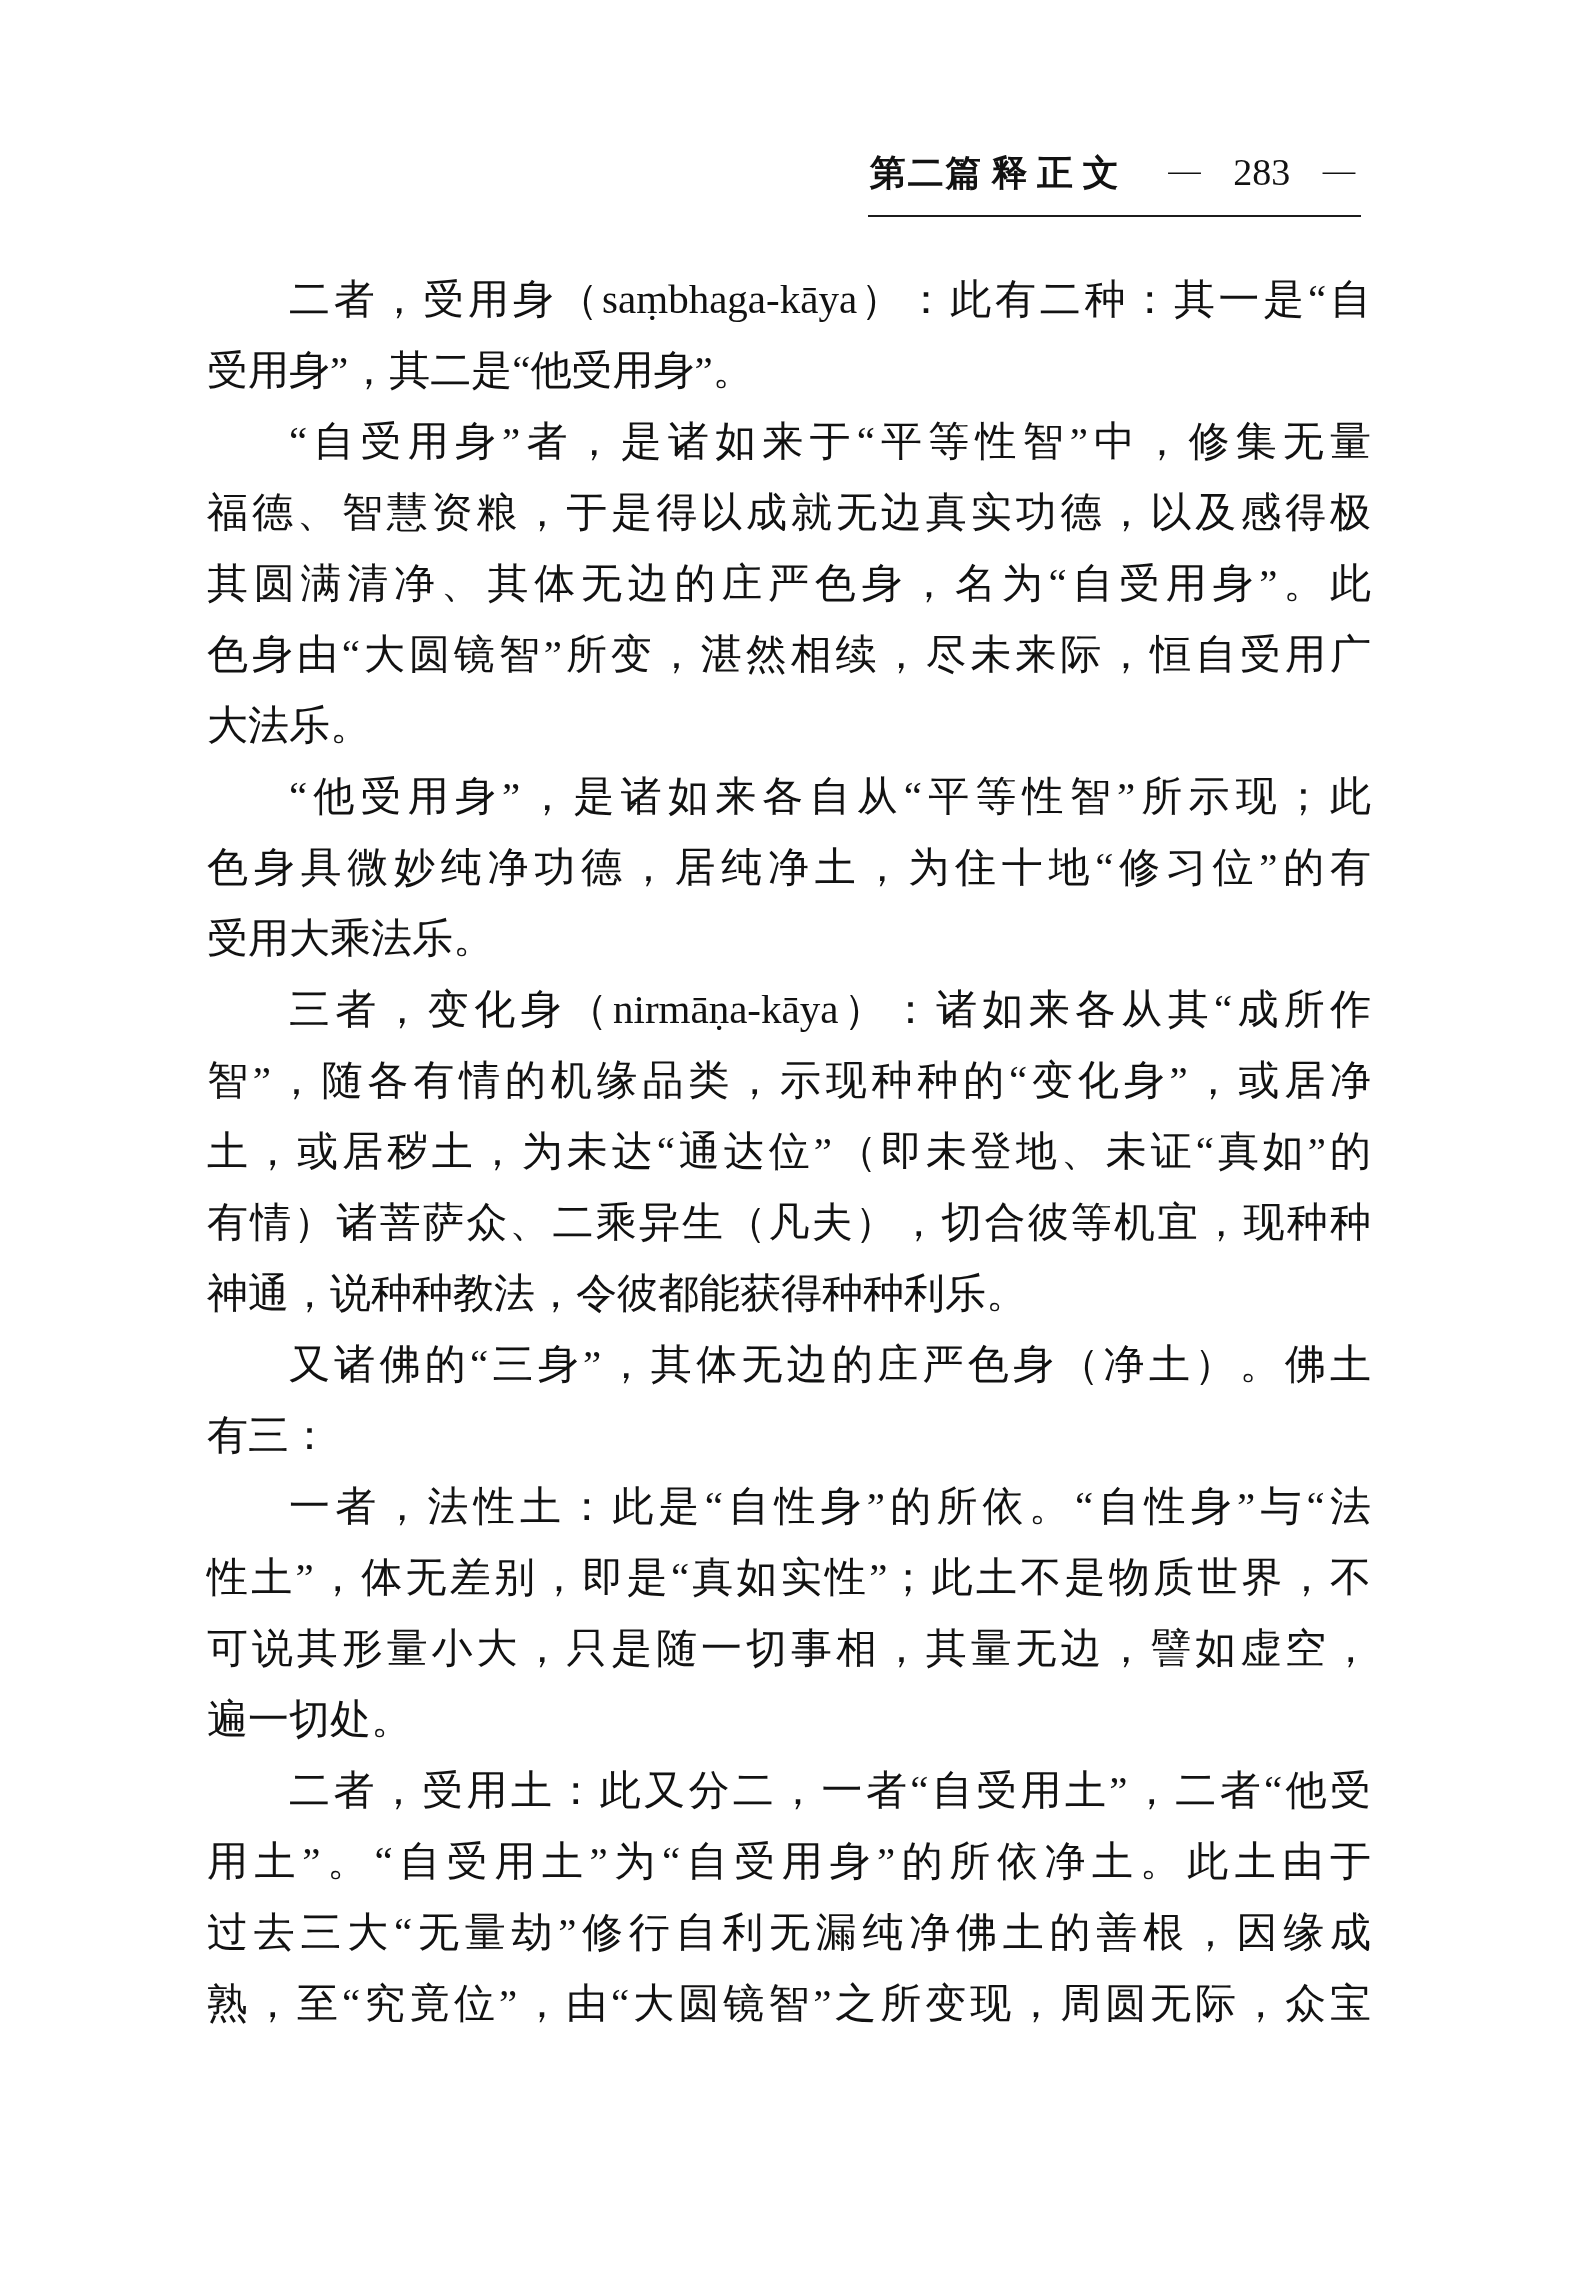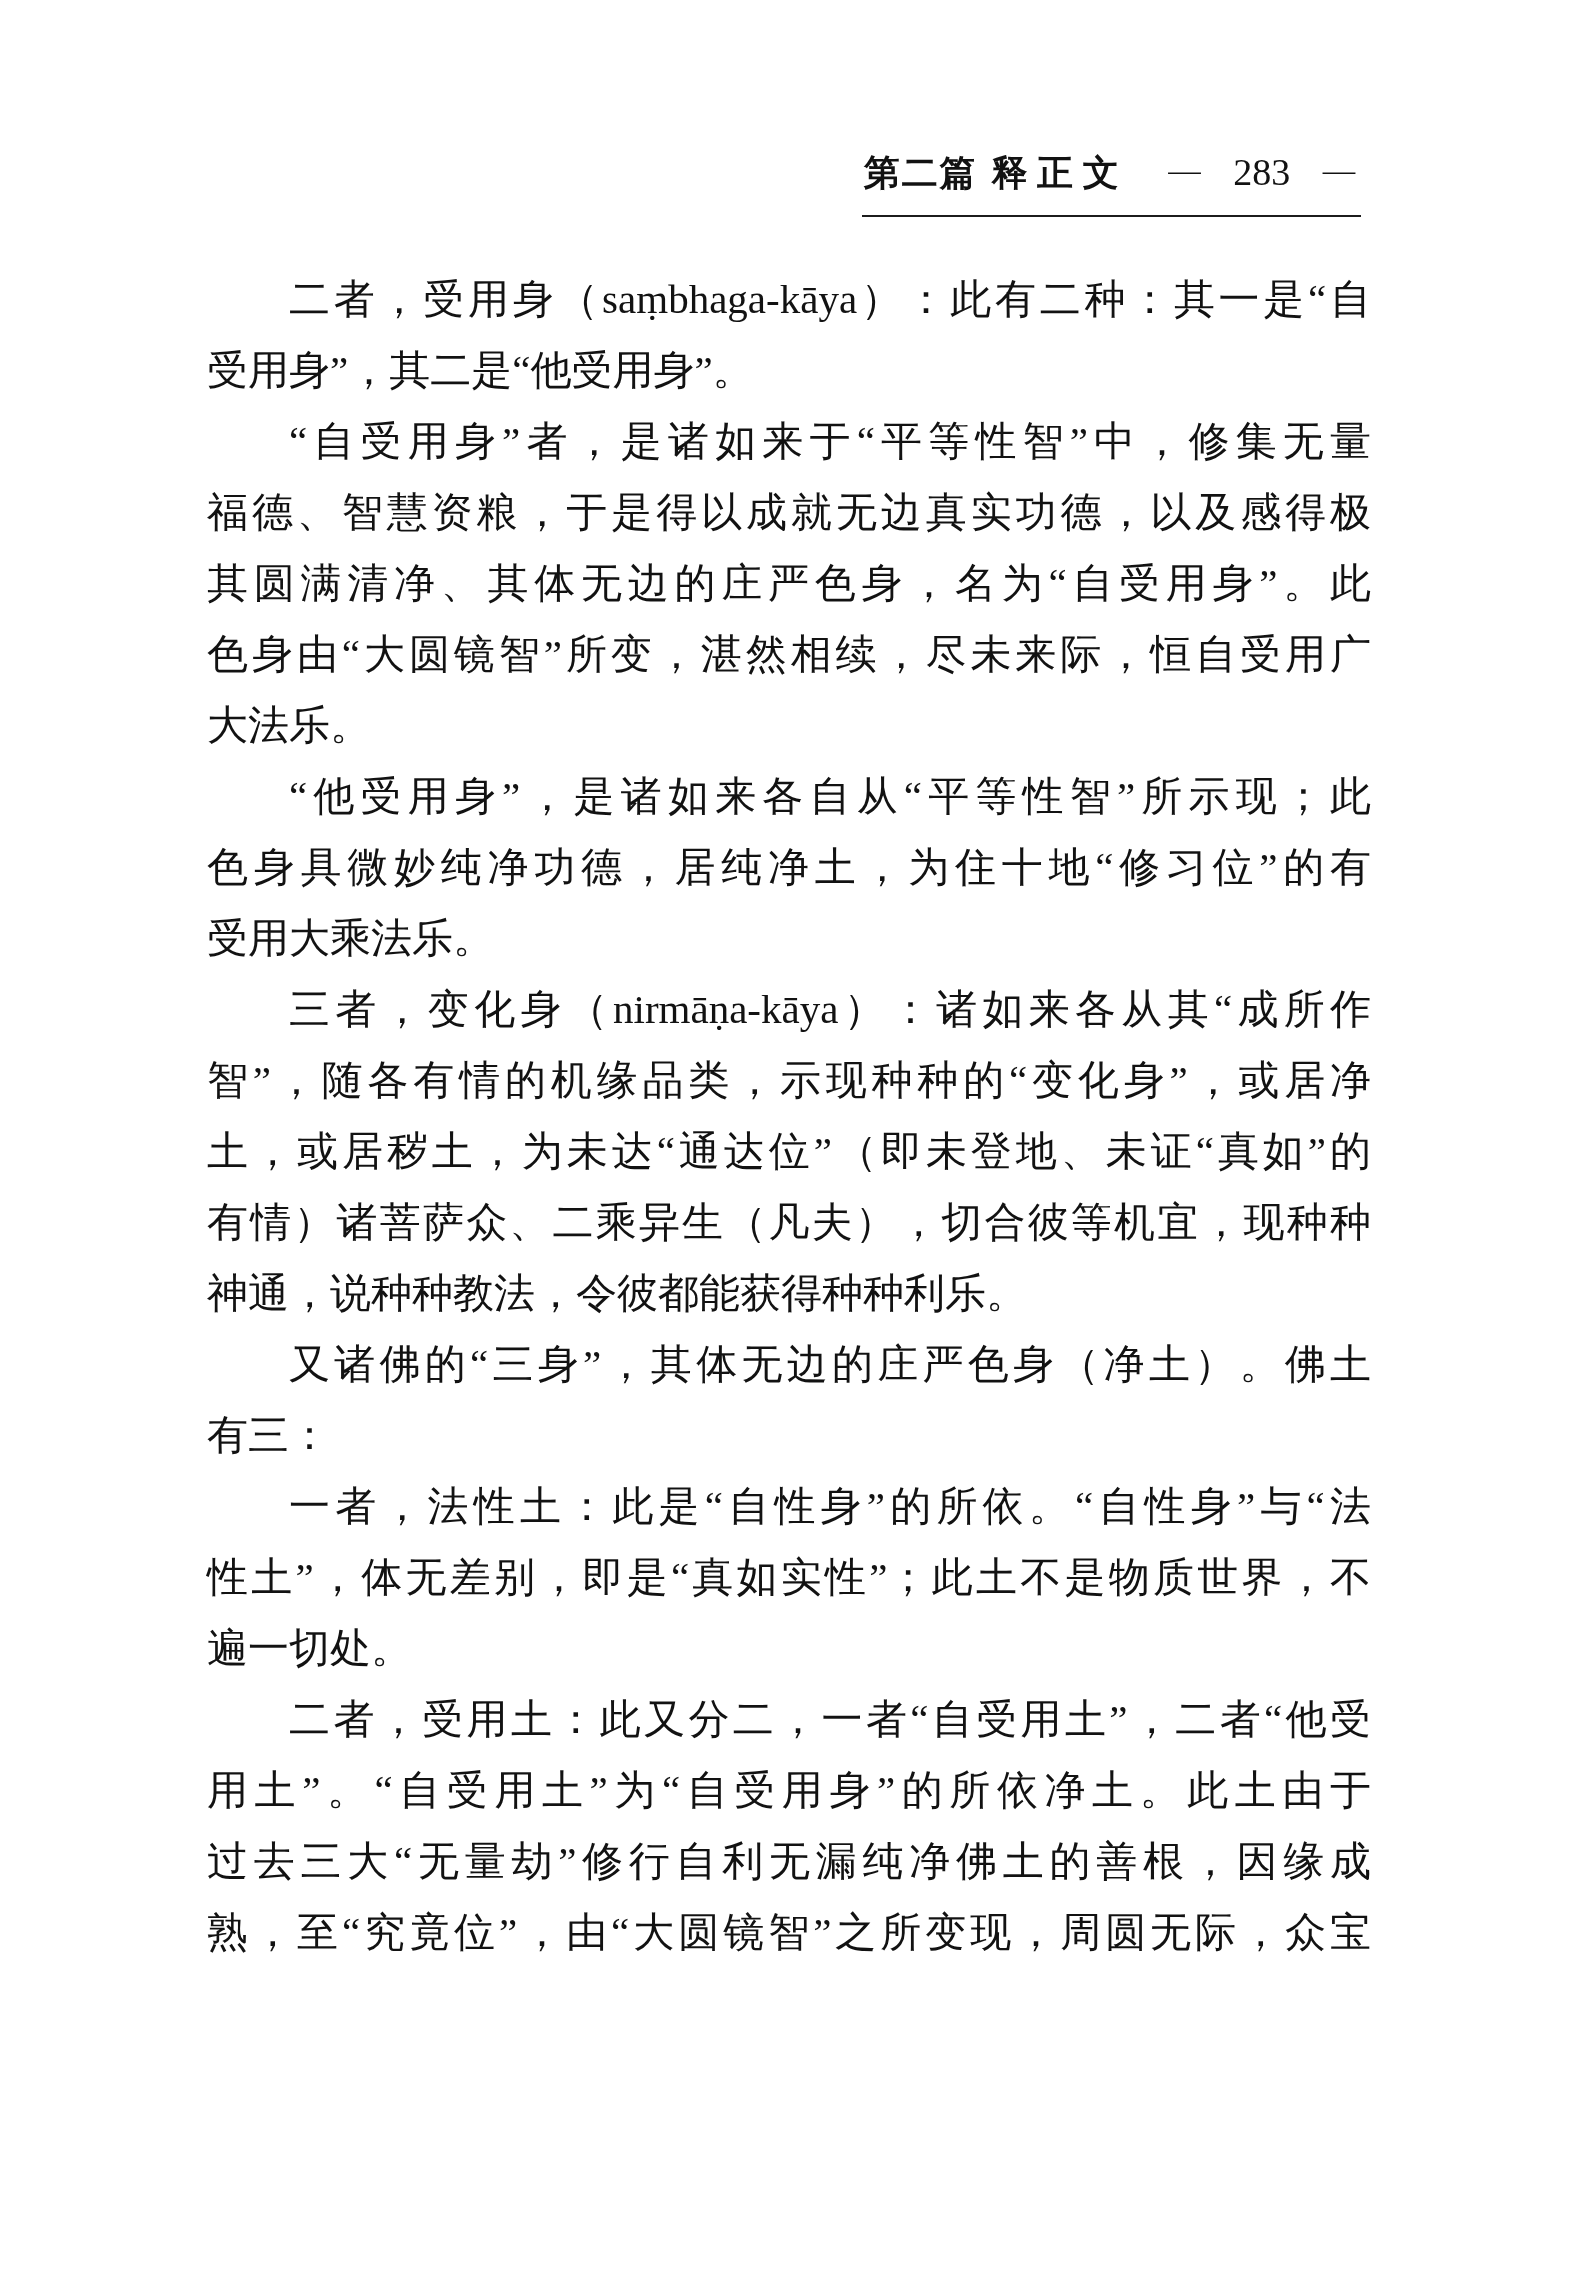--- a/index.html
+++ b/index.html
@@ -27,21 +27,21 @@
   .header-inner {
     display: inline-flex;
     align-items: baseline;
     border-bottom: 2.9px solid #1c1c1c;
     padding: 0 5.7px 17px 1.9px;
     font-size: 36px;
     font-weight: bold;
     letter-spacing: 1.9px;
     white-space: nowrap;
   }
-  .header-chapter { margin-left: 14px; letter-spacing: 9.6px; }
+  .header-chapter { margin-left: 8px; letter-spacing: 9.6px; }
   .header-pagenum {
     display: inline-flex;
     align-items: baseline;
     margin-left: 40px;
     font-weight: normal;
     letter-spacing: 0;
   }
   .header-pagenum .dash { font-size: 32.5px; position: relative; top: -3.8px; }
   .header-pagenum .num  { margin: 0 32.5px; font-size: 38px; text-align: right; }
   
@@ -92,20 +92,21 @@
       <div class="line endline">受用大乘法乐。</div>
       <div class="line indent">三者，变化身（nirmāṇa-kāya）：诸如来各从其“成所作</div>
       <div class="line">智”，随各有情的机缘品类，示现种种的“变化身”，或居净</div>
       <div class="line">土，或居秽土，为未达“通达位”（即未登地、未证“真如”的</div>
       <div class="line">有情）诸菩萨众、二乘异生（凡夫），切合彼等机宜，现种种</div>
       <div class="line endline">神通，说种种教法，令彼都能获得种种利乐。</div>
       <div class="line indent">又诸佛的“三身”，其体无边的庄严色身（净土）。佛土</div>
       <div class="line endline">有三：</div>
       <div class="line indent">一者，法性土：此是“自性身”的所依。“自性身”与“法</div>
       <div class="line">性土”，体无差别，即是“真如实性”；此土不是物质世界，不</div>
+      <div class="line">可说其形量小大，只是随一切事相，其量无边，譬如虚空，</div>
       <div class="line endline">遍一切处。</div>
       <div class="line indent">二者，受用土：此又分二，一者“自受用土”，二者“他受</div>
       <div class="line">用土”。“自受用土”为“自受用身”的所依净土。此土由于</div>
       <div class="line">过去三大“无量劫”修行自利无漏纯净佛土的善根，因缘成</div>
       <div class="line">熟，至“究竟位”，由“大圆镜智”之所变现，周圆无际，众宝</div>
     </div>
 
 </div>
 
 

